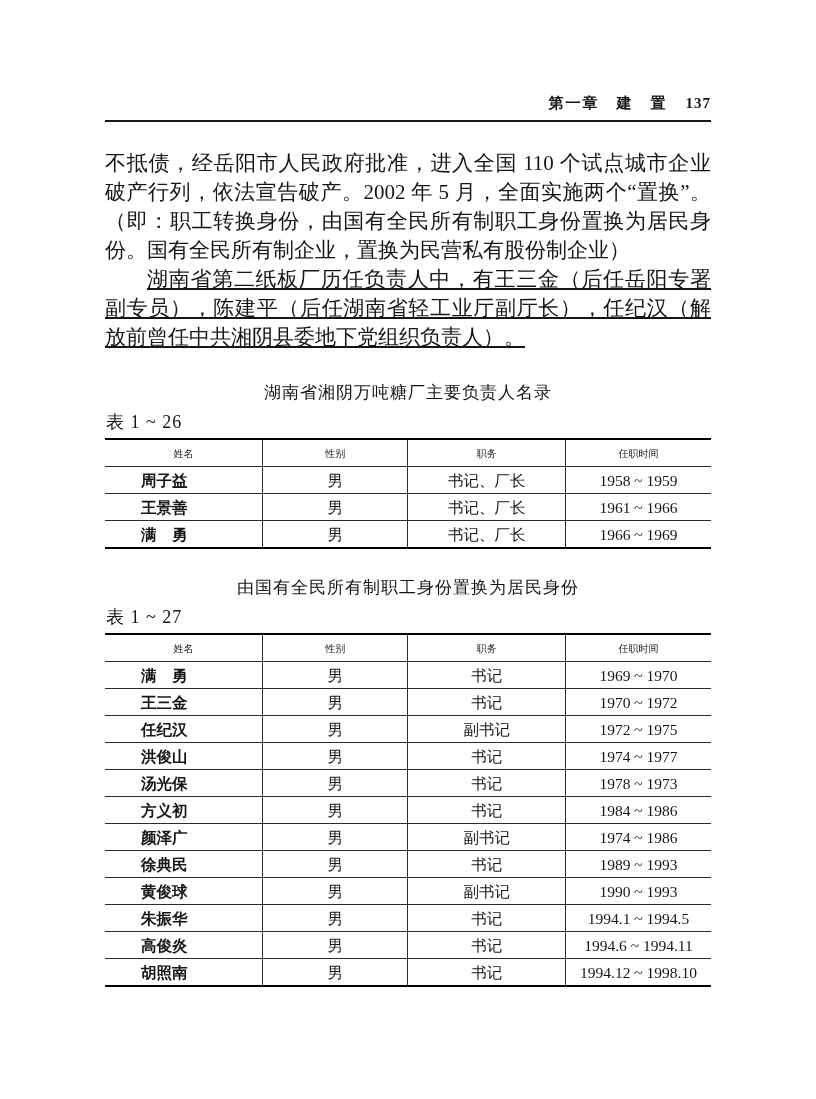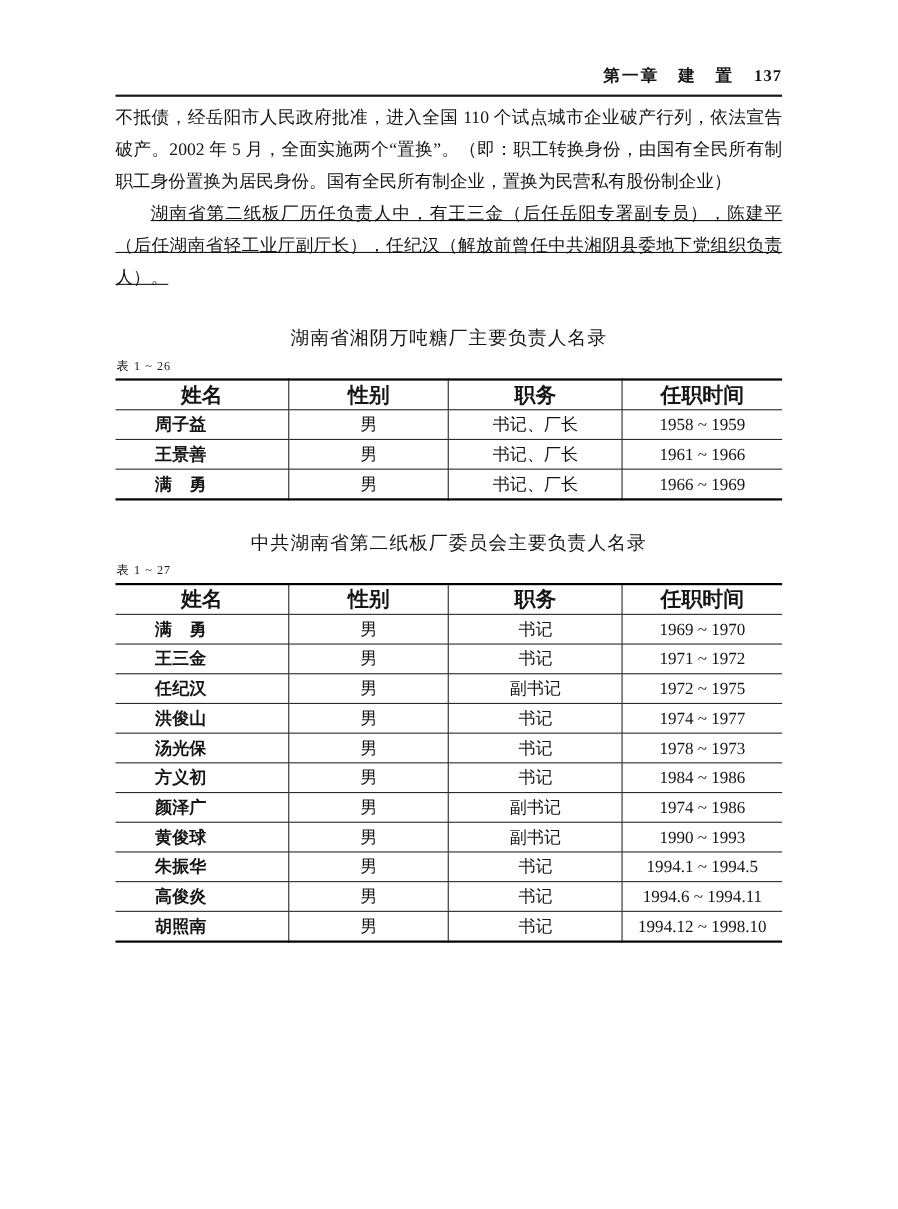--- a/index.html
+++ b/index.html
@@ -8,53 +8,53 @@
     width: 816px;
     height: 1099px;
     background: #ffffff;
     font-family: "Liberation Serif", "DejaVu Serif", serif;
     color: #151515;
     overflow: hidden;
   }
   .page {
     width: 606px;
     margin: 0 auto;
-    padding-top: 60px;
+    padding-top: 94px;
   }
   .running-head {
     text-align: right;
     font-weight: bold;
     font-size: 15px;
     letter-spacing: 2px;
     padding-bottom: 7px;
     border-bottom: 2px solid #1a1a1a;
   }
   .running-head .pagenum {
     margin-left: 18px;
     letter-spacing: 1px;
   }
   .body-text {
-    margin-top: 5px;
-    font-size: 16px;
+    margin-top: 27px;
+    font-size: 21px;
     line-height: 29px;
     text-align: justify;
   }
   .para { margin: 0; }
   .para.indent { text-indent: 2em; text-decoration: underline; }
   .tbl-title {
     margin: 29px 0 6px 0;
     text-align: center;
     font-size: 17px;
     font-weight: normal;
     font-family: "Liberation Sans", "DejaVu Sans", sans-serif;
     letter-spacing: 1px;
   }
   .tbl-title.second { margin-top: 27px; }
   .tbl-label {
-    font-size: 11px;
+    font-size: 18px;
     margin: 0 0 4px 1px;
     letter-spacing: 1px;
     font-family: Liberation Serif, serif;
   }
   table.data-table {
     width: 100%;
     border-collapse: collapse;
     border-top: 2px solid #000;
     border-bottom: 2px solid #000;
     font-size: 15.5px;
@@ -64,22 +64,22 @@
     border-bottom: 1px solid #2a2a2a;
     border-right: 1px solid #2a2a2a;
     padding: 2.5px 4px;
     height: 26px;
     line-height: 21px;
     text-align: center;
     overflow: hidden;
     white-space: nowrap;
   }
   table.data-table th {
-    font-weight: bold;
-    font-size: 19px;
+    font-weight: normal;
+    font-size: 10px;
   }
   table.data-table th:last-child,
   table.data-table td:last-child { border-right: none; }
   table.data-table th:nth-child(1), table.data-table td:nth-child(1) { width: 26%; }
   table.data-table th:nth-child(2), table.data-table td:nth-child(2) { width: 24%; }
   table.data-table th:nth-child(3), table.data-table td:nth-child(3) { width: 26%; }
   table.data-table th:nth-child(4), table.data-table td:nth-child(4) { width: 24%; }
   table.data-table td.name-cell {
     text-align: left;
     padding-left: 36px;
@@ -126,21 +126,21 @@
         </tr>
         <tr>
           <td class="name-cell">满　勇</td>
           <td>男</td>
           <td>书记、厂长</td>
           <td>1966 ~ 1969</td>
         </tr>
       </tbody>
     </table>
 
-  <h3 class="tbl-title second">中共湖南省第二纸板厂委员会主要负责人名录</h3>
+  <h3 class="tbl-title second">由国有全民所有制职工身份置换为居民身份</h3>
   <div class="tbl-label">表 1 ~ 27</div>
   <table class="data-table" data-table="tables.1">
       <thead>
         <tr>
           <th>姓名</th>
           <th>性别</th>
           <th>职务</th>
           <th>任职时间</th>
         </tr>
       </thead>
@@ -148,21 +148,21 @@
         <tr>
           <td class="name-cell">满　勇</td>
           <td>男</td>
           <td>书记</td>
           <td>1969 ~ 1970</td>
         </tr>
         <tr>
           <td class="name-cell">王三金</td>
           <td>男</td>
           <td>书记</td>
-          <td>1971 ~ 1972</td>
+          <td>1970 ~ 1972</td>
         </tr>
         <tr>
           <td class="name-cell">任纪汉</td>
           <td>男</td>
           <td>副书记</td>
           <td>1972 ~ 1975</td>
         </tr>
         <tr>
           <td class="name-cell">洪俊山</td>
           <td>男</td>
@@ -181,20 +181,26 @@
           <td>书记</td>
           <td>1984 ~ 1986</td>
         </tr>
         <tr>
           <td class="name-cell">颜泽广</td>
           <td>男</td>
           <td>副书记</td>
           <td>1974 ~ 1986</td>
         </tr>
         <tr>
+          <td class="name-cell">徐典民</td>
+          <td>男</td>
+          <td>书记</td>
+          <td>1989 ~ 1993</td>
+        </tr>
+        <tr>
           <td class="name-cell">黄俊球</td>
           <td>男</td>
           <td>副书记</td>
           <td>1990 ~ 1993</td>
         </tr>
         <tr>
           <td class="name-cell">朱振华</td>
           <td>男</td>
           <td>书记</td>
           <td>1994.1 ~ 1994.5</td>

